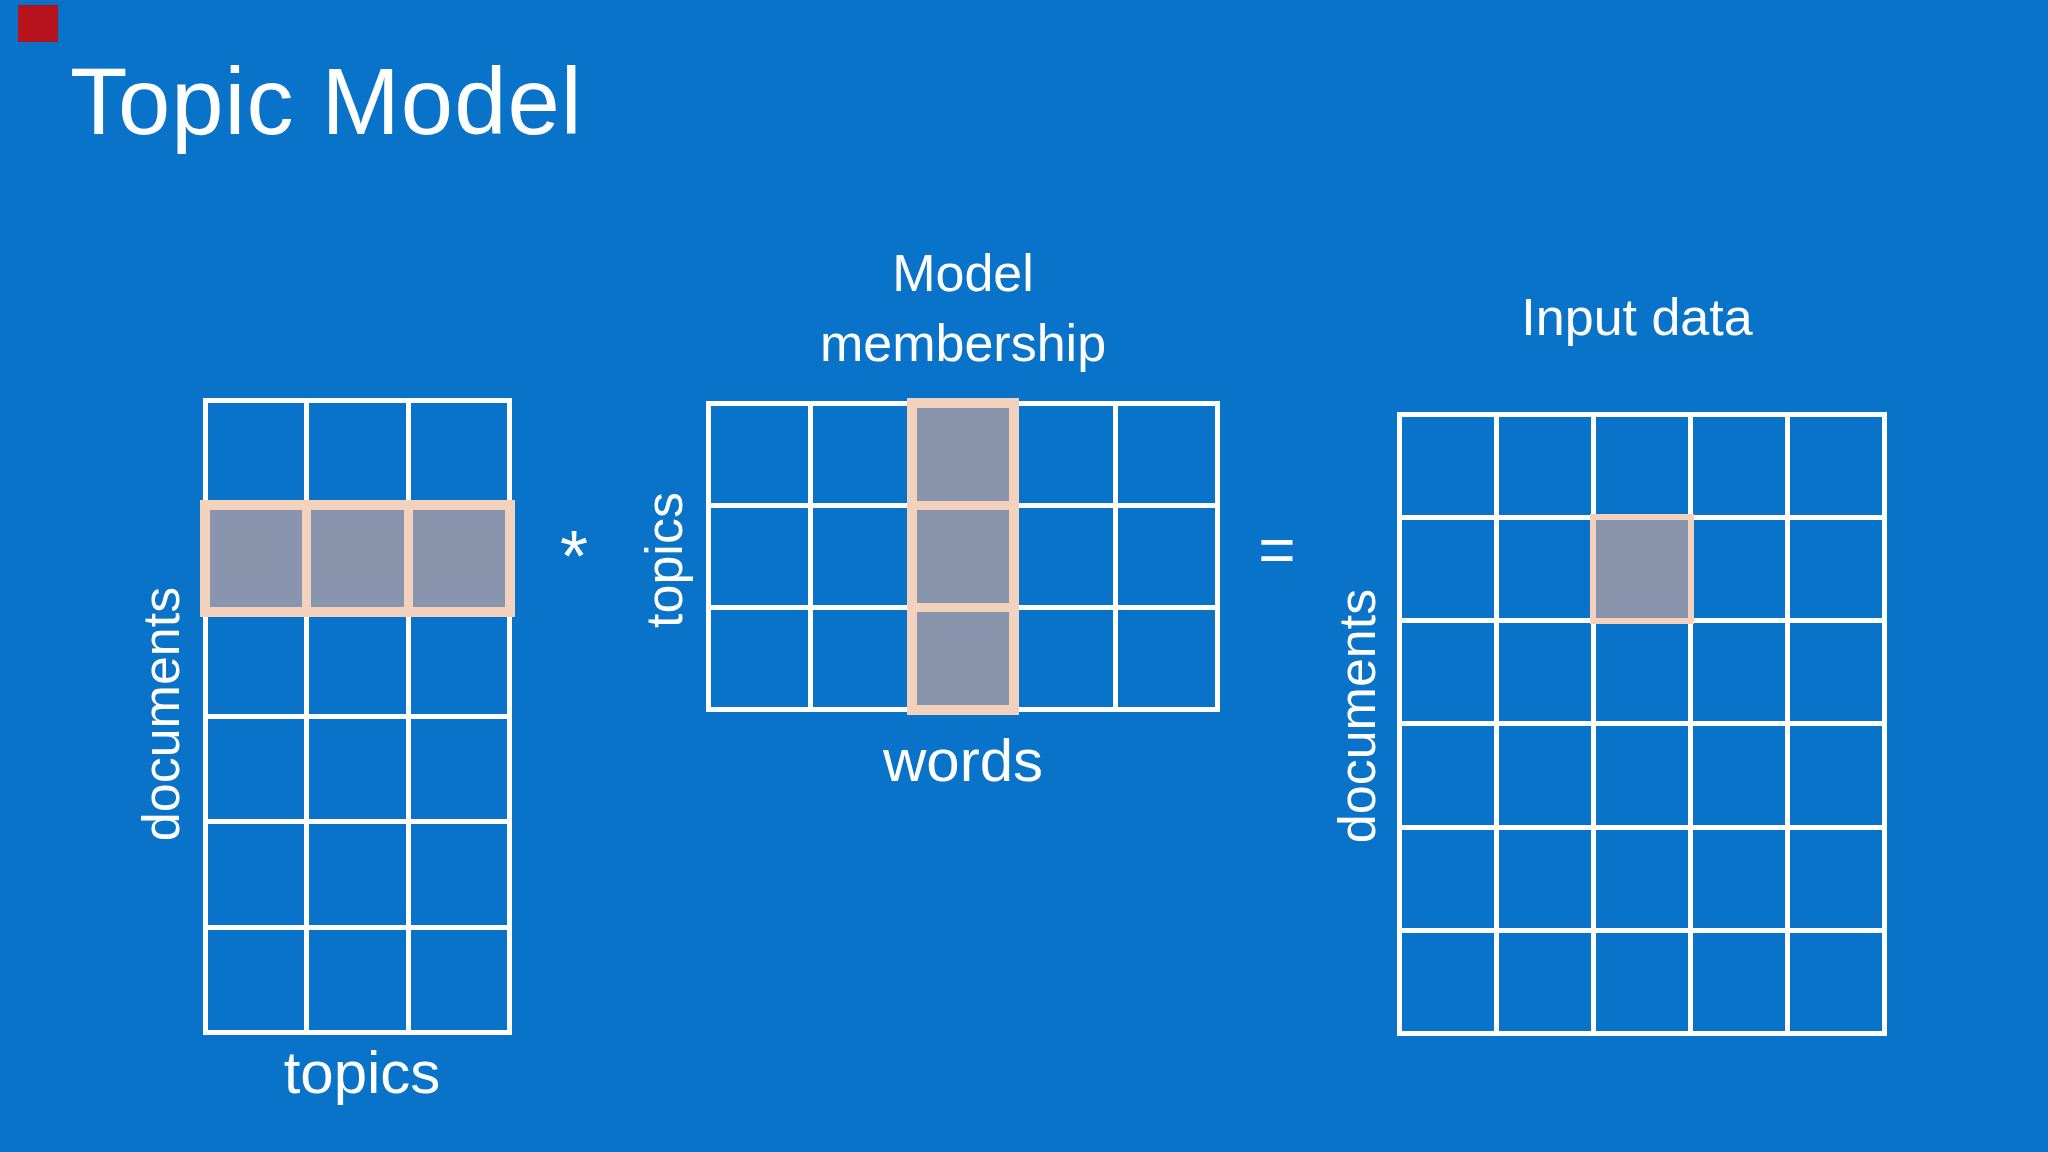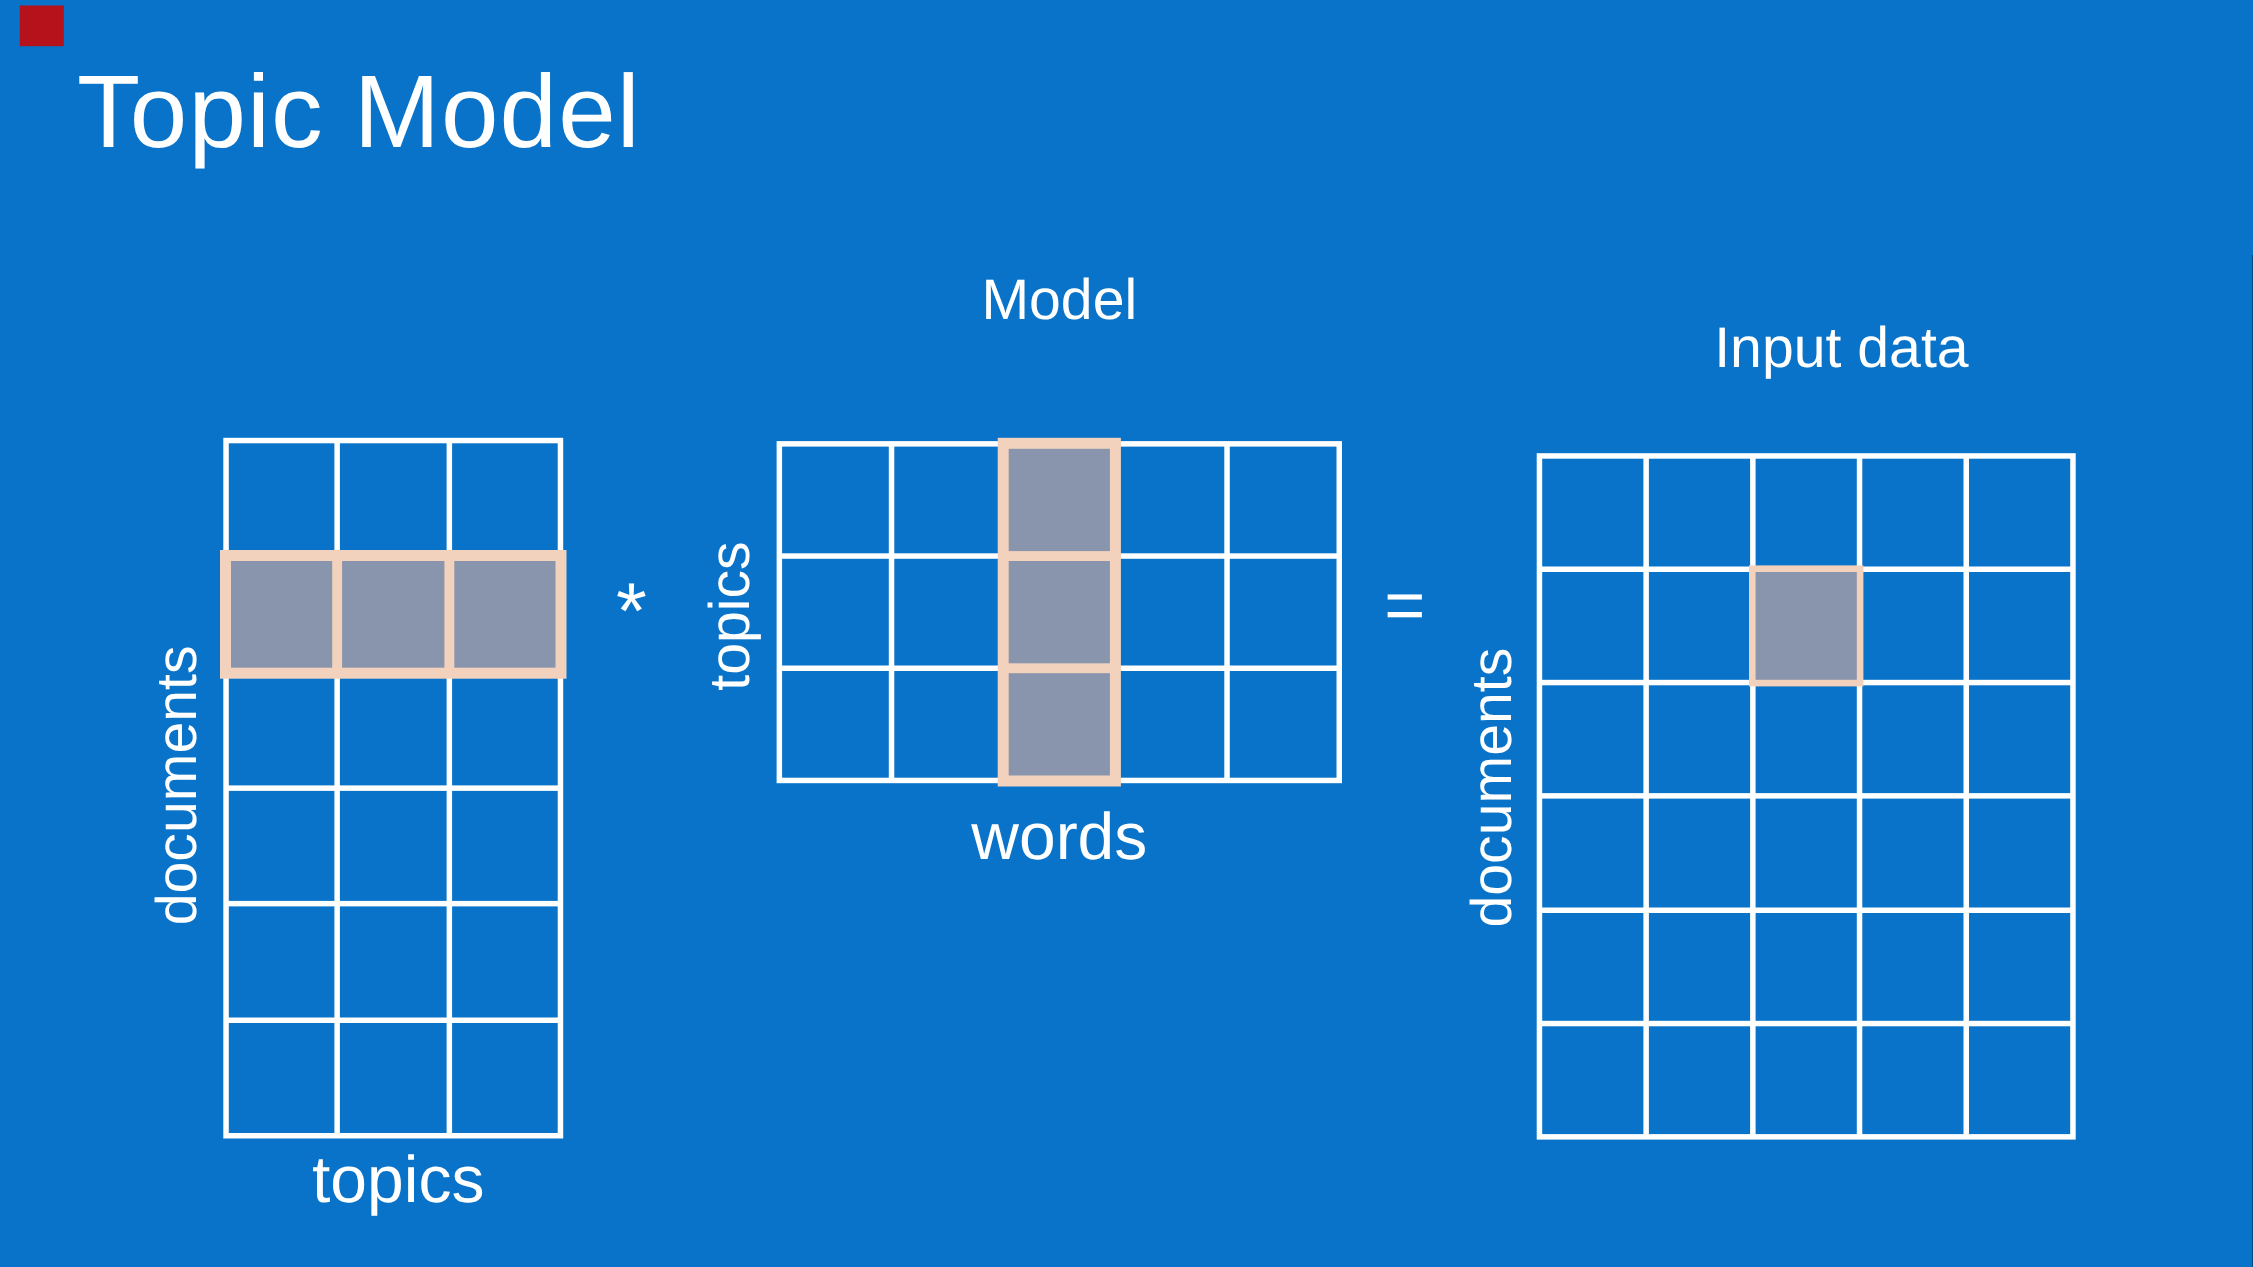--- a/index.html
+++ b/index.html
@@ -27,22 +27,23 @@
 <body>
 
 <div class="stage" style="background: rgb(8, 115, 200);">
 
   <div class="abs corner-marker" style="background: rgb(181, 18, 27);"></div>
 
   <div class="abs title">Topic Model</div>
 
   <div class="abs subtitle" style="left:963px;top:238px;">
     <span style="display:block">Model</span>
+    <span style="display:block">membership</span>
   </div>
-  <div class="abs subtitle" style="left:1674px;top:282px;">
+  <div class="abs subtitle" style="left:1637px;top:282px;">
     <span style="display:block">Input data</span>
   </div>
 
   <div class="grid-box" id="grid-0" style="left: 203px; top: 398px; width: 309px; height: 637px; background: rgb(255, 255, 255);">
     <div class="cells" style="grid-template-columns: repeat(3, 1fr); grid-template-rows: repeat(6, 1fr);">
         <div class="cell" style="background: rgb(8, 115, 200);"></div>
         <div class="cell" style="background: rgb(8, 115, 200);"></div>
         <div class="cell" style="background: rgb(8, 115, 200);"></div>
         <div class="cell" style="background: rgb(8, 115, 200);"></div>
         <div class="cell" style="background: rgb(8, 115, 200);"></div>

